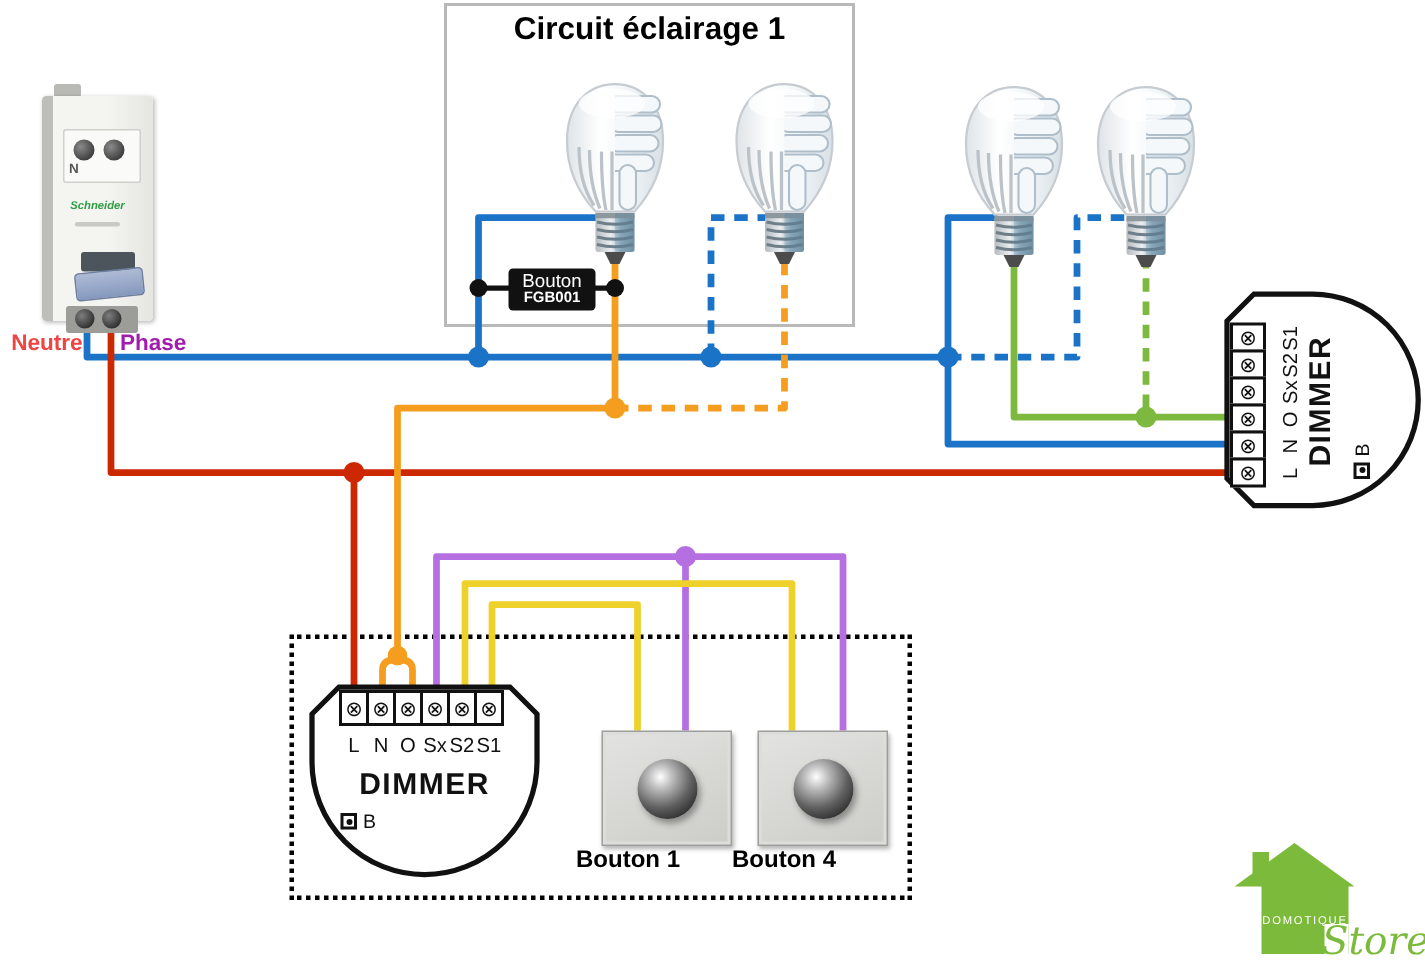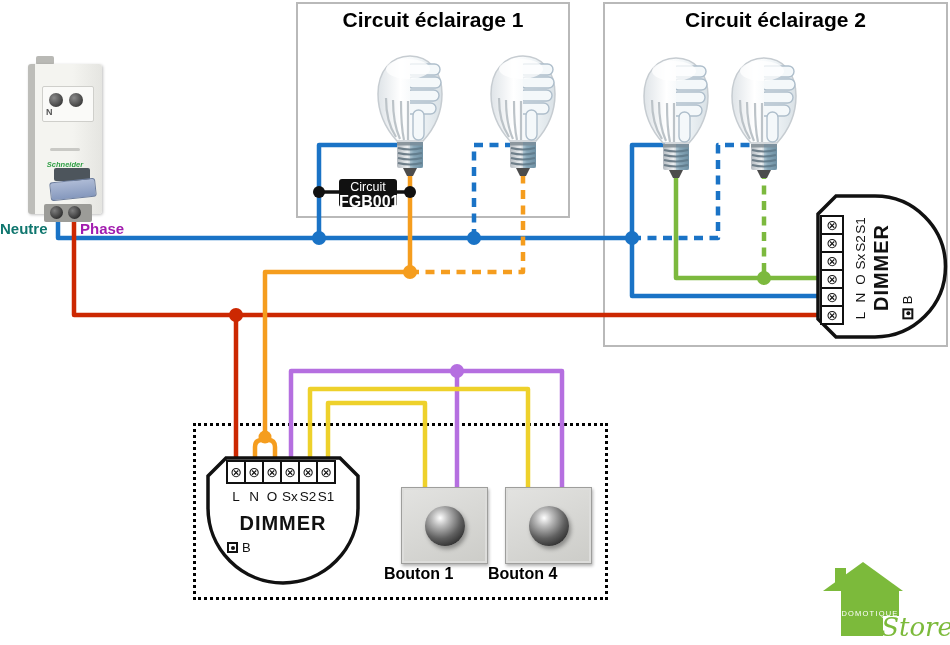--- a/index.html
+++ b/index.html
@@ -34,21 +34,21 @@
   .brk-bottom{position:absolute;left:16px;top:140px;width:48px;height:18px;background:#9c9c98;border-radius:2px;}
   .brk-bscrew{position:absolute;top:2px;width:13px;height:13px;border-radius:50%;
               background:radial-gradient(circle at 35% 35%,#7e7e7e,#2f2f2f 75%);}
 
   .wire-label{position:absolute;top:220px;font-size:15px;font-weight:bold;z-index:5;}
 
   
   .bipasse{position:absolute;left:339px;top:179px;width:58px;height:28px;background:#111;color:#fff;
            border-radius:3px;z-index:5;text-align:center;line-height:1;padding-top:2px;box-sizing:border-box;}
   .bipasse .l1{font-size:12.5px;display:block;}
-  .bipasse .l2{font-size:16px;font-weight:bold;display:block;}
+  .bipasse .l2{font-size:10px;font-weight:bold;display:block;}
 
   
   .dotted{position:absolute;left:193px;top:423px;width:415px;height:177px;border:3px dotted #000;
           box-sizing:border-box;z-index:2;}
 
   
   .module{position:absolute;z-index:6;}
   .term{position:absolute;box-sizing:border-box;border:2px solid #111;background:#fff;
         display:flex;align-items:center;justify-content:center;font-size:14px;color:#111;}
   .tlabel{position:absolute;font-size:13.5px;color:#111;text-align:center;}
@@ -121,23 +121,20 @@
         </g>
         <rect x="40" y="90" width="13" height="26" fill="rgba(60,125,160,0.22)"></rect>
         <path d="M33,116 L47,116 L43,124 L37,124 Z" fill="#4c4c4c"></path>
       </g>
     </defs>
   </svg>
 
   <div class="cbox" style="left:296px;top:2px;width:274px;height:216px;">
     <div class="cbox-title">Circuit éclairage 1</div>
   </div>
-  <div class="cbox" style="left:603px;top:2px;width:345px;height:345px;">
-    <div class="cbox-title">Circuit éclairage 2</div>
-  </div>
 
   <div class="dotted"></div>
 
   <svg class="wires" width="950" height="645">
     <g fill="none" stroke-width="4.5" stroke-linejoin="round" stroke-linecap="butt">
 
       <path d="M58,200 L58,238 L632,238" stroke="#1a73c6"></path>
       <path d="M319,238 L319,145 L399,145" stroke="#1a73c6"></path>
       <path d="M474,238 L474,145 L512,145" stroke-dasharray="9 6.5" stroke="#1a73c6"></path>
       <path d="M665,145 L632,145 L632,296 L826,296" stroke="#1a73c6"></path>
@@ -174,48 +171,48 @@
   </svg>
 
   <div class="breaker">
     <div class="brk-tab"></div>
     <div class="brk-body">
       <div class="brk-panel">
         <div class="brk-screw" style="left:6px;"></div>
         <div class="brk-screw" style="left:26px;"></div>
         <div class="brk-n">N</div>
       </div>
-      <div class="brk-brand" style="color:#2e9e44;margin-top:28px;">Schneider</div>
+      <div class="brk-brand" style="color:#2e9e44;">Schneider</div>
       <div class="brk-txtbar"></div>
       <div class="brk-togtop"></div>
       <div class="brk-toggle"></div>
       <div class="brk-bottom">
         <div class="brk-bscrew" style="left:6px;"></div>
         <div class="brk-bscrew" style="left:24px;"></div>
       </div>
     </div>
   </div>
-  <div class="wire-label" style="left:0;width:55px;text-align:left;color:#0f766e;">Neutre</div>
+  <div class="wire-label" style="left:0;width:55px;text-align:right;color:#ef4444;">Neutre</div>
   <div class="wire-label" style="left:80px;color:#a21caf;">Phase</div>
 
   <svg class="abs" style="left:370px;top:52px;z-index:4;" width="80" height="128">
       <use href="#bulb"></use>
     </svg>
   <svg class="abs" style="left:483px;top:52px;z-index:4;" width="80" height="128">
       <use href="#bulb"></use>
     </svg>
   <svg class="abs" style="left:636px;top:54px;z-index:4;" width="80" height="128">
       <use href="#bulb"></use>
     </svg>
   <svg class="abs" style="left:724px;top:54px;z-index:4;" width="80" height="128">
       <use href="#bulb"></use>
     </svg>
 
   <div class="bipasse">
-    <span class="l1">Circuit</span>
+    <span class="l1">Bouton</span>
     <span class="l2">FGB001</span>
   </div>
 
   <div class="module" style="left:205px;top:450px;width:160px;height:140px;">
     <svg width="160" height="140" class="abs" style="left:0;top:0;">
       <path d="M21,8 L135,8 L153,26 L153,58 A75,75 0 0 1 3,58 L3,26 Z" fill="#fff" stroke="#111" stroke-width="3.5"></path>
     </svg>
     <div class="term" style="left:21px;top:10px;width:20px;height:24px;">
         <span>⊗</span>
       </div>

